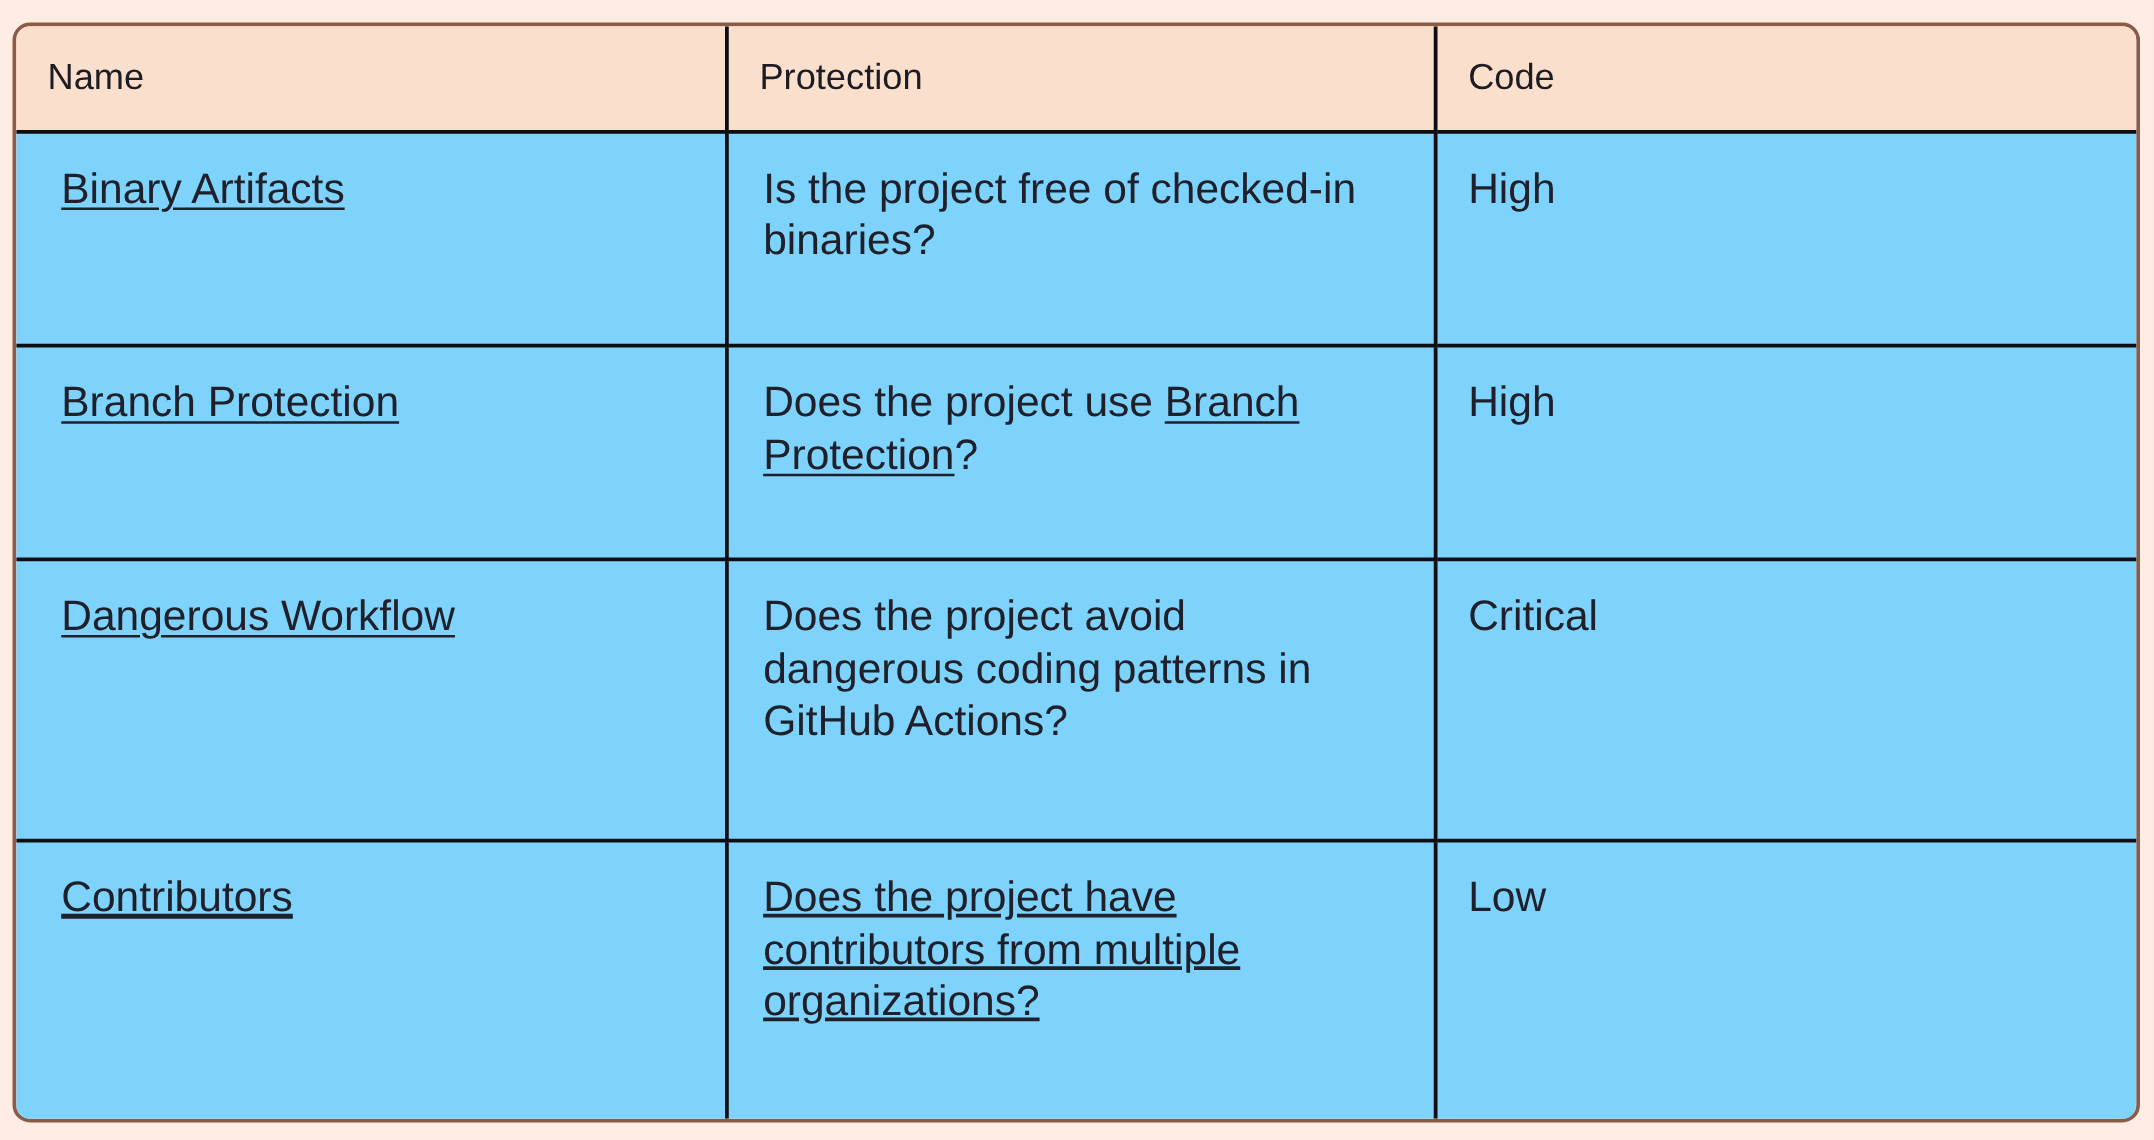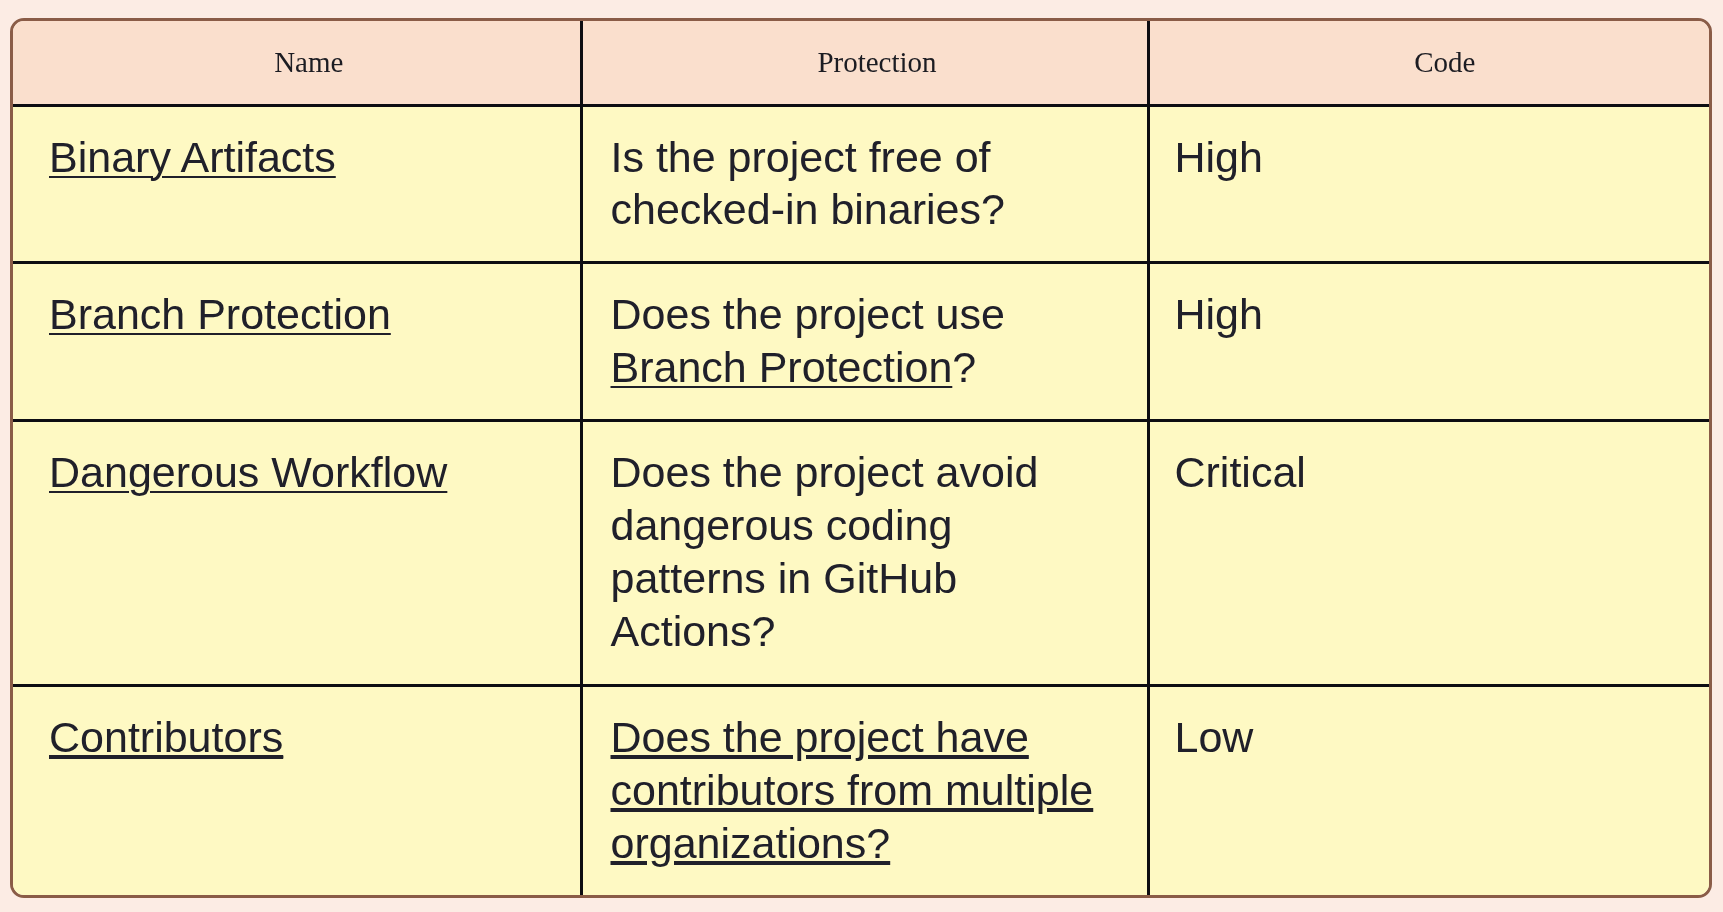--- a/index.html
+++ b/index.html
@@ -38,37 +38,37 @@
     height: 100%;
     table-layout: fixed;
   }
 
   table.scorecard col.col-name { width: 568px; }
   table.scorecard col.col-desc { width: 567px; }
   table.scorecard col.col-risk { width: 567px; }
 
   thead th {
     background: #fadfcd;
-    font-family: Liberation Serif, serif;
+    font-family: Liberation Sans, sans-serif;
     font-weight: 400;
     font-size: 29px;
     color: #1c1c22;
-    text-align: center;
+    text-align: left;
     padding: 22px 0 22px 25px;
     height: 84px;
     vertical-align: middle;
     border-right: 3px solid #0d0d12;
     border-bottom: 3px solid #0d0d12;
     letter-spacing: 0px;
   }
   thead th:last-child { border-right: none; }
 
   tbody td {
-    background: #fef9c3;
-    font-size: 43px;
+    background: #7dd3fc;
+    font-size: 34px;
     line-height: 1.23;
     color: #20202a;
     vertical-align: top;
     padding: 24px 26px 24px 25px;
     border-right: 3px solid #0d0d12;
     border-bottom: 3px solid #0d0d12;
   }
   tbody td:last-child { border-right: none; }
   tbody tr:last-child td { border-bottom: none; text-decoration: underline; }
 

